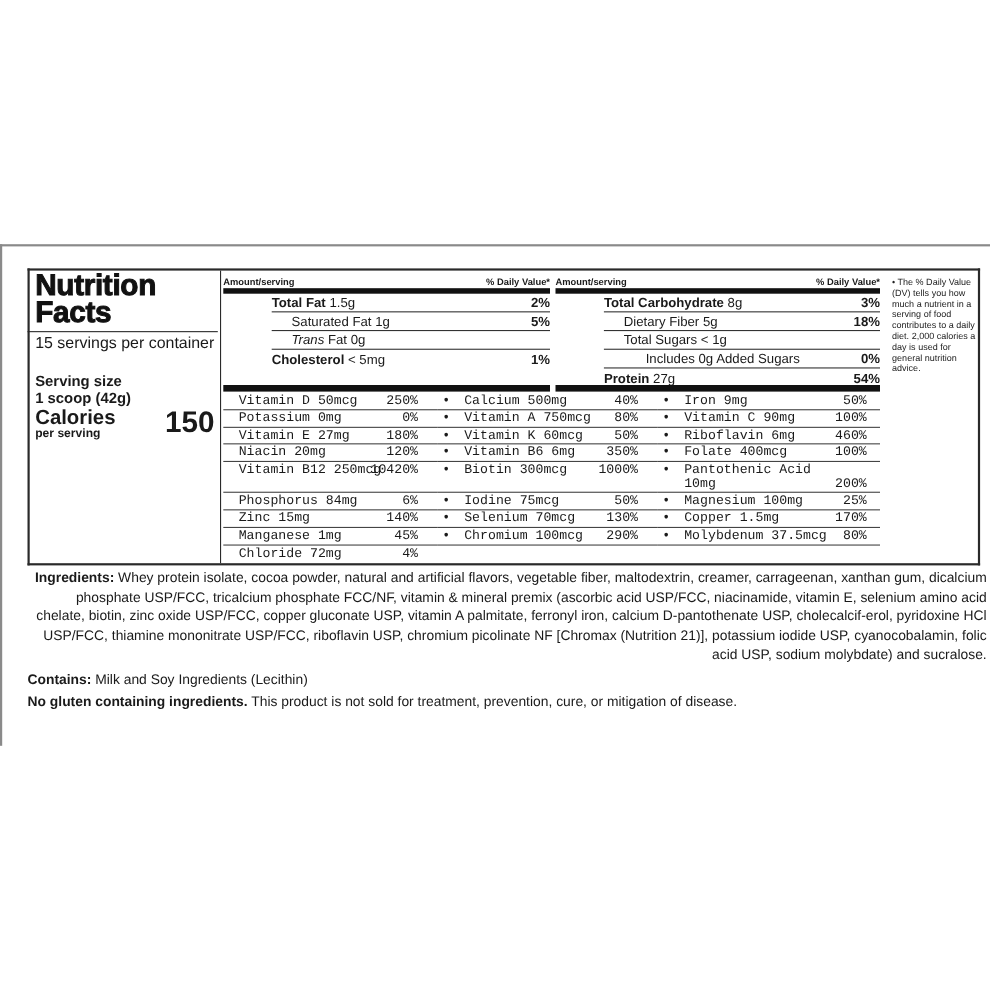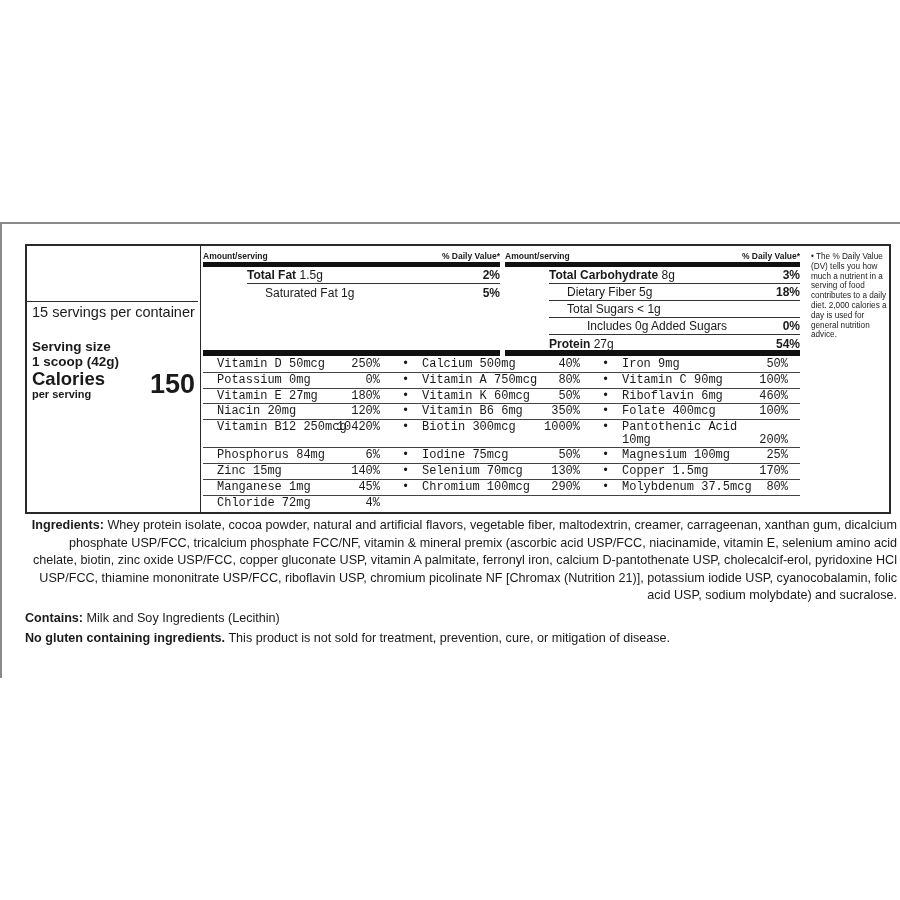--- a/index.html
+++ b/index.html
@@ -75,20 +75,24 @@
 </head>
 <body>
 
 <div class="frame-top"></div>
 <div class="frame-left"></div>
 
 <div class="panel"></div>
 <div class="panel-right-border"></div>
 
 <div class="left-col">
+  <div class="nf-title">
+    <span>Nutrition</span>
+    <span>Facts</span>
+  </div>
   <div class="nf-rule"></div>
   <div class="servings">15 servings per container</div>
   <div class="serving-size">
     <div>Serving size</div>
     <div>1 scoop (42g)</div>
   </div>
   <div class="calories-label">Calories</div>
   <div class="per-serving">per serving</div>
   <div class="calories-value">150</div>
 </div>
@@ -102,20 +106,28 @@
   </div>
   <div class="thick"></div>
   <div class="mrow">
     <span class="name"><b>Total Fat</b> <span>1.5g</span></span>
     <span class="pct">2%</span>
   </div>
   <div class="mrow indent1">
     <span class="name"><span>Saturated Fat</span> <span>1g</span></span>
     <span class="pct">5%</span>
   </div>
+  <div class="mrow indent-trans">
+    <span class="name"><span class="italic">Trans</span> <span>Fat 0g</span></span>
+    <span class="pct"></span>
+  </div>
+  <div class="mrow">
+    <span class="name"><b>Cholesterol</b> <span>&lt; 5mg</span></span>
+    <span class="pct">1%</span>
+  </div>
 </div>
 
 <div class="macro right">
   <div class="macro-head">
     <span>Amount/serving</span>
     <span class="dv">% Daily Value*</span>
   </div>
   <div class="thick"></div>
   <div class="mrow">
     <span class="name"><b>Total Carbohydrate</b> <span>8g</span></span>

